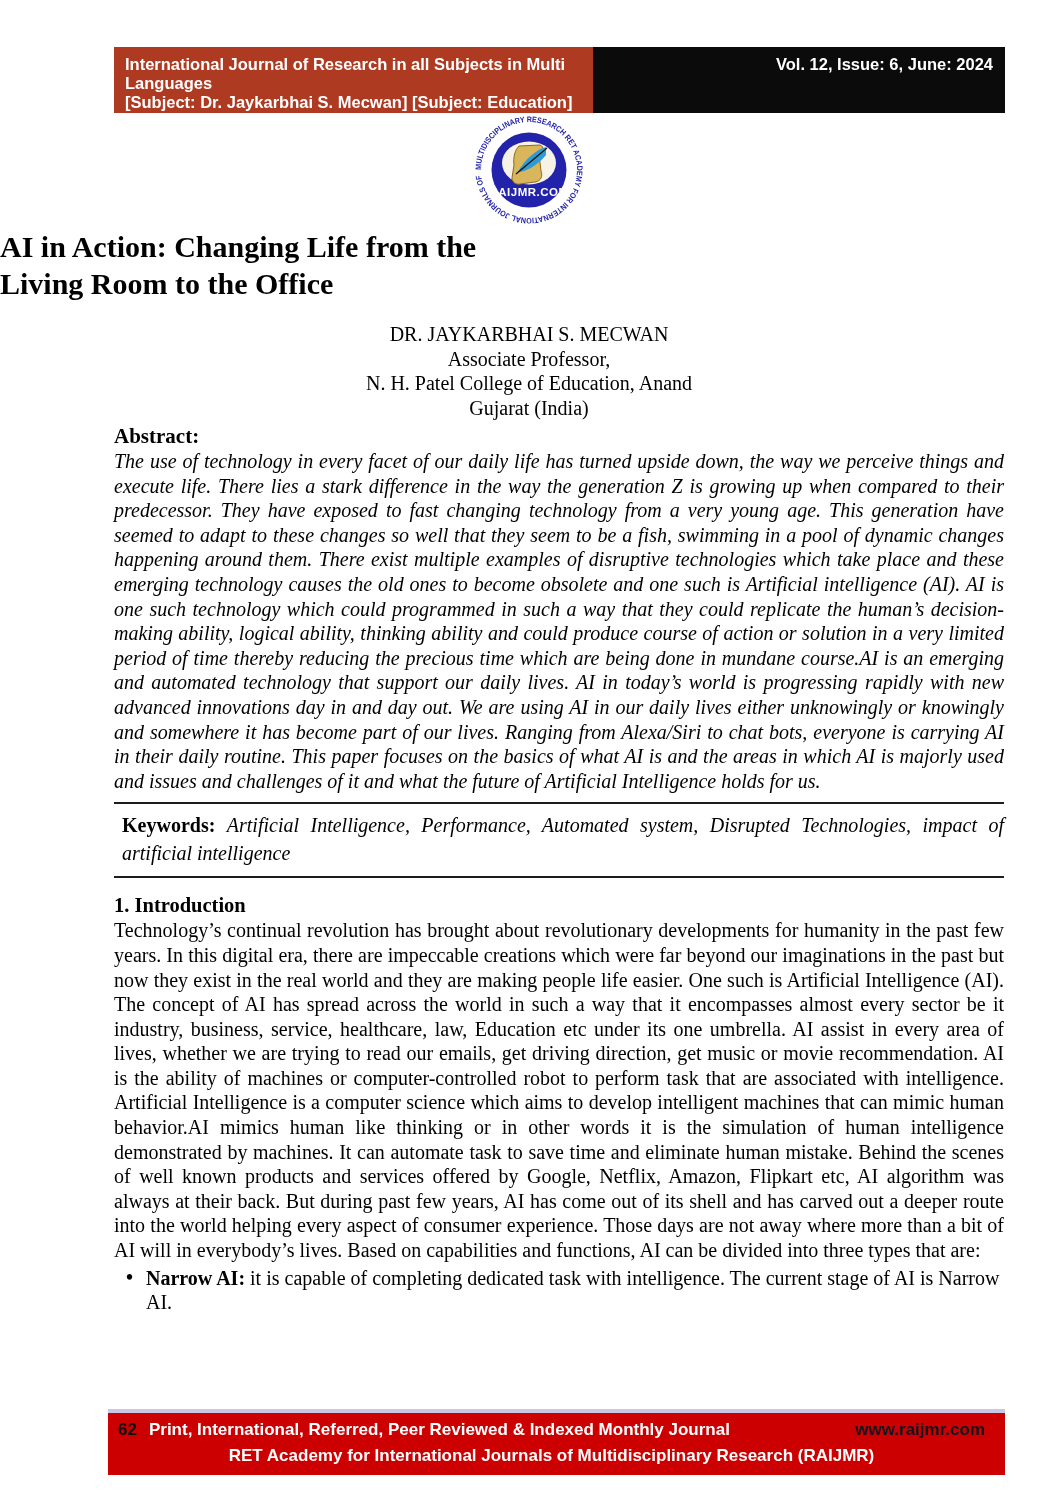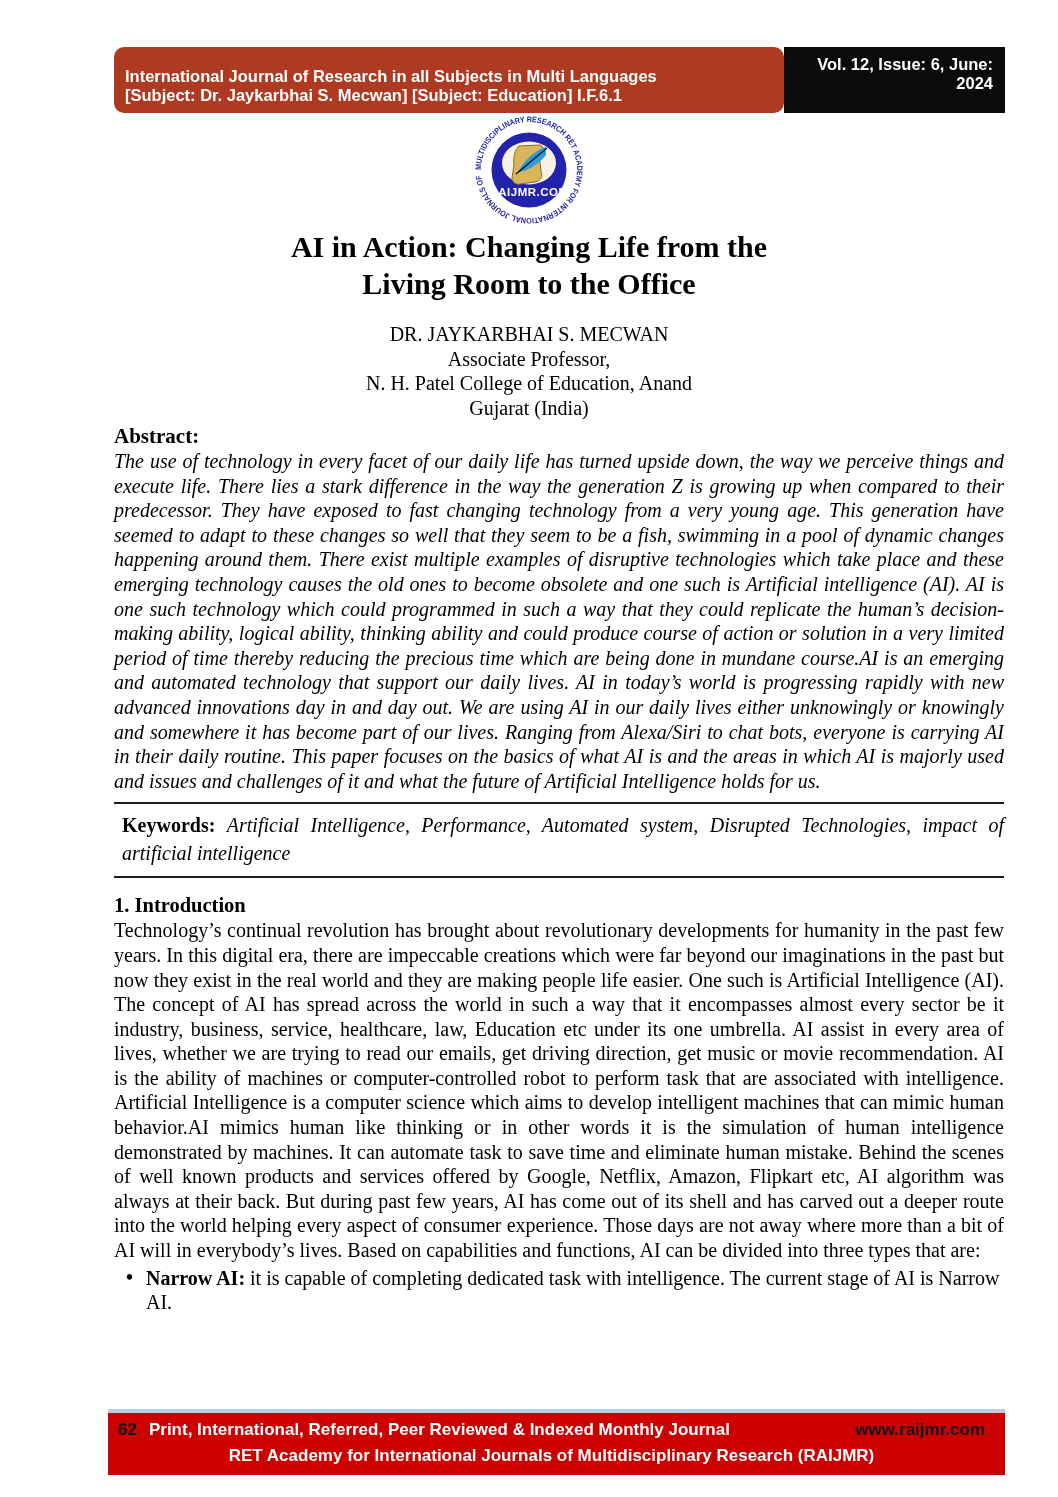--- a/index.html
+++ b/index.html
@@ -4,29 +4,29 @@
 <style>
   * { margin:0; padding:0; box-sizing:border-box; }
   html,body { background:#e8e8e8; }
   .page {
     width:1058px; height:1497px; position:relative; background:#ffffff;
     font-family:"Liberation Serif", serif; color:#000; margin:0 auto; overflow:hidden;
   }
   
   .header { position:absolute; top:47px; left:114px; width:891px; height:66px; display:flex;
             font-family:"Liberation Sans", sans-serif; font-weight:bold; }
-  .header-left { width:670px; background:#AF3A22; color:#fff; padding:8px 6px 8px 11px;
-                 display:flex; flex-direction:column; justify-content:flex-end; font-size:16.5px;border-radius:10px; }
+  .header-left { width:479px; background:#AF3A22; color:#fff; padding:8px 6px 8px 11px;
+                 display:flex; flex-direction:column; justify-content:flex-start; font-size:16.5px; }
   .header-right { flex:1; background:#0B0B0B; color:#fff; padding:8px 12px 8px 6px;
                   display:flex; flex-direction:column; justify-content:space-between;
                   text-align:right; font-size:16.5px;gap:47px; }
   
   .logo-wrap { position:absolute; top:116px; left:0; width:100%; text-align:center; }
   
-  .title { position:absolute; top:228px; left:0; width:100%; text-align:center;
+  .title { position:absolute; top:228px; left:0; width:100%; 
            font-size:30px; font-weight:bold; line-height:37px; }
   .authors { position:absolute; top:322px; left:0; width:100%; text-align:center;
              font-size:20px; line-height:24.5px; }
   
   .content { position:absolute; top:424px; left:114px; width:890px; font-size:20px; }
   .abstract-heading { font-weight:bold; font-size:21px; line-height:25px; }
   .abstract-body { font-style:italic; text-align:justify; line-height:24.6px; }
   .rule { border:none; border-top:2.5px solid #1c1c1c; margin:9px 0 7px 0; }
   .keywords { text-align:justify; line-height:28px; margin-bottom:7px;margin-left:8px; }
   .keywords .kw-label { font-weight:bold; font-style:normal; }

